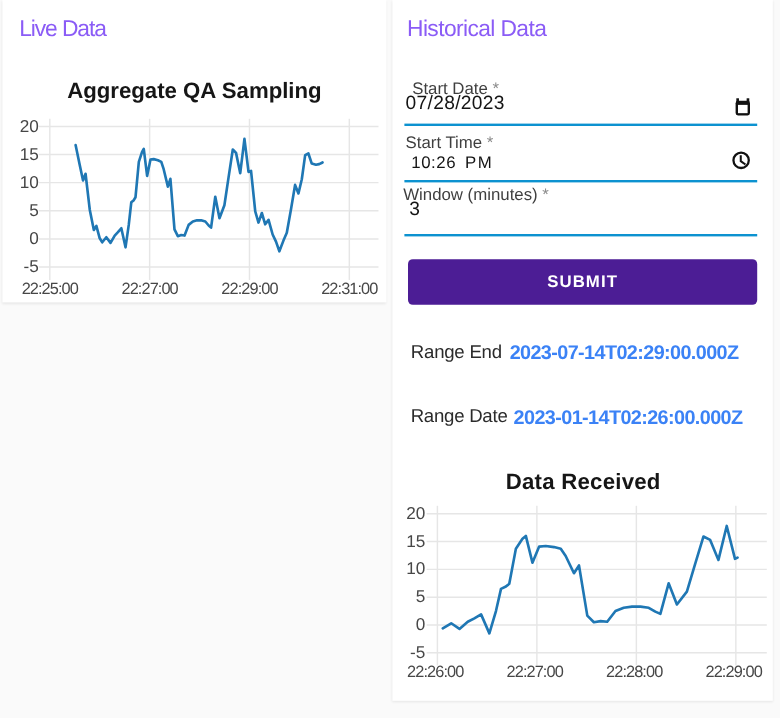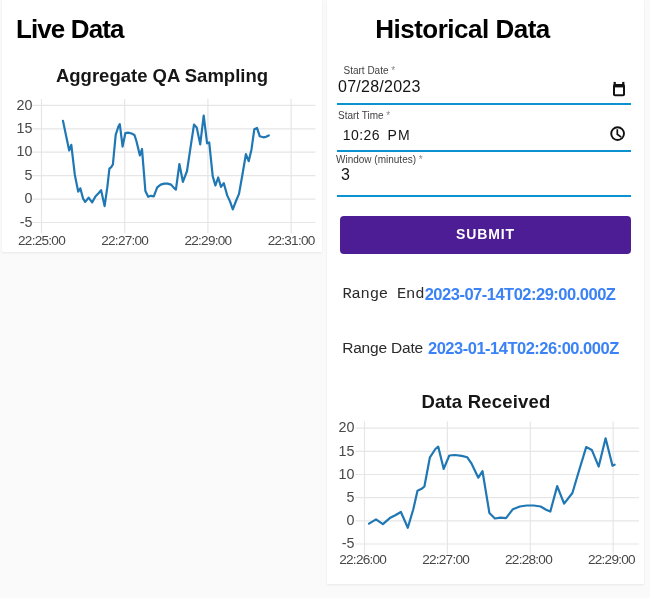--- a/index.html
+++ b/index.html
@@ -1,49 +1,49 @@
 <!DOCTYPE html>
 <html><head><meta charset="utf-8">
 <style>
 * { margin:0; padding:0; box-sizing:border-box; }
 html,body { width:650px; height:598px; background:#fafafa; font-family:"Liberation Sans", sans-serif; overflow:hidden; }
 .card { position:absolute; background:#fff; box-shadow:0 1px 2px rgba(0,0,0,0.08); }
 #cardL { left:2px; top:0; width:320px; height:252px; }
 #cardR { left:327px; top:0; width:317px; height:584px; }
-.hdr { position:absolute; font-weight:bold; color:#000000; font-size:26px; letter-spacing:-0.5px; }
-.lbl { position:absolute; font-size:10px; color:#3f3f3f; }
+.hdr { position:absolute; font-weight:normal; color:#8b5cf6; font-size:19px; letter-spacing:-0.5px; }
+.lbl { position:absolute; font-size:14px; color:#3f3f3f; }
 .lbl .st { color:#8a8a8a; }
 .val { position:absolute; color:#141414; }
 .ul { position:absolute; height:1.8px; background:#0c92d0; width:294px; left:337px; }
 #btn { position:absolute; left:340px; top:215.7px; width:291px; height:38.3px; background:#4c1d95; border-radius:4px; color:#fff; font-weight:bold; font-size:14px; letter-spacing:0.9px; text-align:center; line-height:36.5px; }
 .rlbl { position:absolute; font-size:15.5px; color:#2b2b2b; letter-spacing:-0.2px; }
 .rval { position:absolute; font-size:16.5px; font-weight:bold; color:#3b82f6; letter-spacing:-0.5px; }
 svg { position:absolute; left:0; top:0; }
 </style></head>
 <body>
 <div class="card" id="cardL"></div>
 <div class="card" id="cardR"></div>
 <div class="hdr" style="left:16px; top:14.2px; letter-spacing:-0.9px;">Live Data</div>
-<div class="hdr" style="left:339.2px; top:14.2px;margin-left:36px;">Historical Data</div>
+<div class="hdr" style="left:339.2px; top:14.2px;">Historical Data</div>
 
 <div class="lbl" style="left:343.5px; top:64.9px;">Start Date <span class="st">*</span></div>
 <div class="val" style="left:338px; top:77.9px; font-size:16px; letter-spacing:0.25px;">07/28/2023</div>
 <div class="ul" style="top:103.4px;"></div>
 
 <div class="lbl" style="left:338px; top:109.7px;">Start Time <span class="st">*</span></div>
 <div class="val" style="left:342.8px; top:127px; font-size:14px;"><span style="letter-spacing:0.45px;">10:26</span><span style="display:inline-block; width:7.4px;"></span><span style="letter-spacing:1.2px;">PM</span></div>
 <div class="ul" style="top:150.4px;"></div>
 
 <div class="lbl" style="left:336px; top:153.5px;">Window (minutes) <span class="st">*</span></div>
 <div class="val" style="left:341px; top:165.8px; font-size:16px;">3</div>
 <div class="ul" style="top:194.9px;"></div>
 
 <div id="btn">SUBMIT</div>
 
-<div class="rlbl" style="left:342.4px; top:284.6px;font-family:Liberation Mono, monospace;">Range End</div>
+<div class="rlbl" style="left:342.4px; top:284.6px;">Range End</div>
 <div class="rval" style="left:424.7px; top:284.7px;">2023-07-14T02:29:00.000Z</div>
 <div class="rlbl" style="left:342.2px; top:338.6px;">Range Date</div>
 <div class="rval" style="left:428px; top:338.7px;">2023-01-14T02:26:00.000Z</div>
 
 <svg width="650" height="598" viewBox="0 0 650 598" font-family="Liberation Sans, sans-serif">
 <line x1="32.3" y1="105.4" x2="315.4" y2="105.4" stroke="#e6e6e6" stroke-width="1.2"></line>
 <text x="32.4" y="109.6" text-anchor="end" font-size="14.3" fill="#474747">20</text>
 <line x1="32.3" y1="128.8" x2="315.4" y2="128.8" stroke="#e6e6e6" stroke-width="1.2"></line>
 <text x="32.4" y="133.0" text-anchor="end" font-size="14.3" fill="#474747">15</text>
 <line x1="32.3" y1="152.2" x2="315.4" y2="152.2" stroke="#e6e6e6" stroke-width="1.2"></line>

